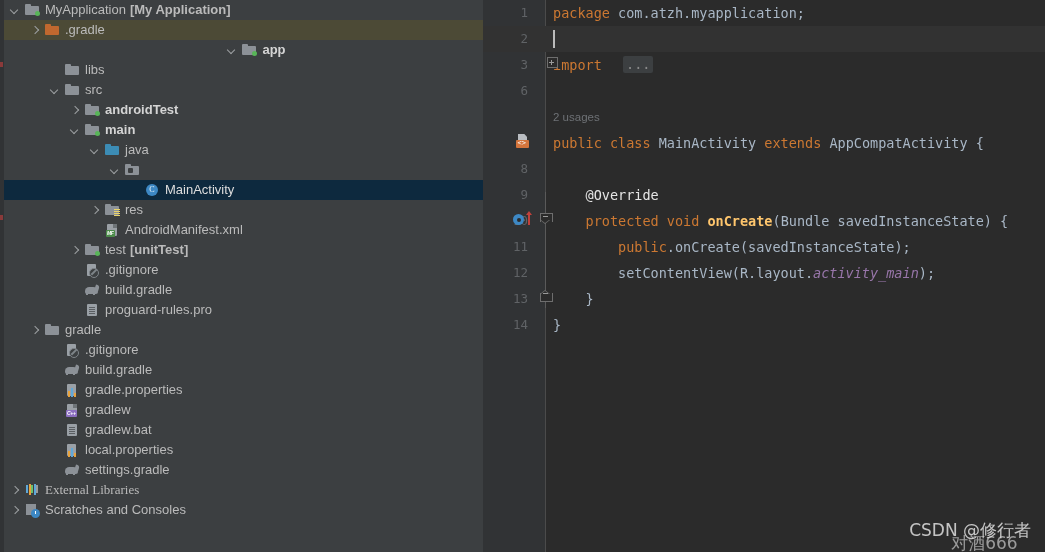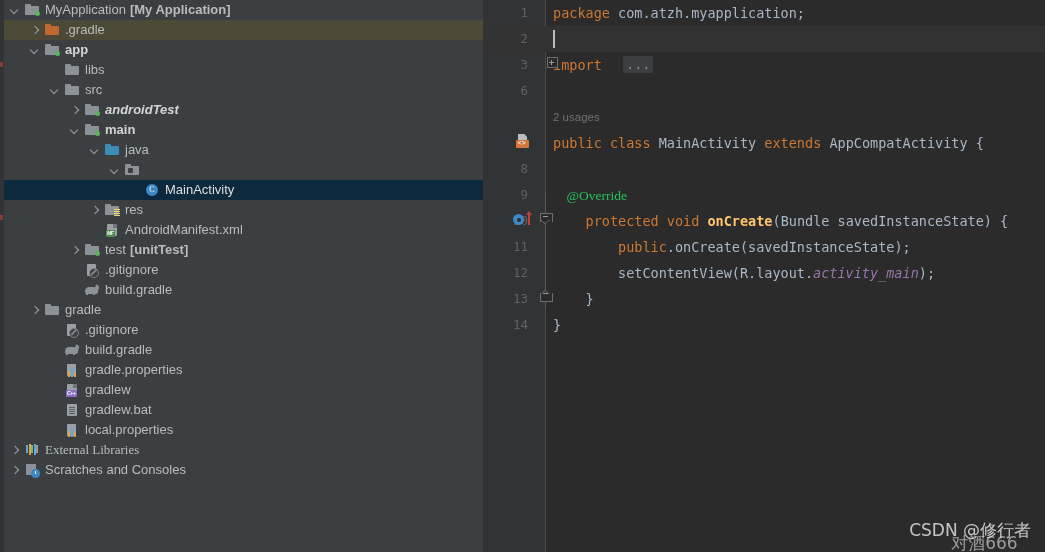--- a/index.html
+++ b/index.html
@@ -180,21 +180,21 @@
   }
   .code{
     position:absolute;left:70px;
     font-family:"DejaVu Sans Mono","Liberation Mono",monospace;
     font-size:13.5px;color:#A9B7C6;
     height:26px;line-height:26px;white-space:pre;
   }
   .kw{color:#CC7832;}
   .ident{color:#A9B7C6;}
   .mth{color:#FFC66D;}
-  .ann{color:#22c55e;font-family:Liberation Serif, serif;}
+  .ann{color:#e5e5e5;}
   .fld{color:#9876AA;font-style:italic;}
 
   .line-hl{position:absolute;left:0;width:562px;height:26px;background:#323232;}
   .caret{position:absolute;width:2px;height:18px;background:#BBBBBB;}
 
   .usages{
     position:absolute;left:70px;
     font-family:"Liberation Sans",sans-serif;font-size:11.5px;color:#6E7175;
     height:18px;line-height:18px;
   }
@@ -278,38 +278,38 @@
           <i class="dot"></i>
         </span>
         <span class="tl">MyApplication</span>
         <span class="tl brk" style="font-weight: bold; margin-left: 4px;">[My Application]</span>
       </div>
       <div class="tree-row hovered" style="padding-left: 26px;">
         <span class="arrow right"></span>
         <span class="ico folder-orange"></span>
         <span class="tl">.gradle</span>
       </div>
-      <div class="tree-row" style="padding-left: 26px;">
+      <div class="tree-row" style="padding-left: 26px; justify-content: center;">
         <span class="arrow down"></span>
         <span class="ico folder-mod">
           <i class="dot"></i>
         </span>
         <span class="tl bold">app</span>
       </div>
       <div class="tree-row" style="padding-left: 46px;">
         <span class="arrow"></span>
         <span class="ico folder"></span>
         <span class="tl">libs</span>
       </div>
       <div class="tree-row" style="padding-left: 46px;">
         <span class="arrow down"></span>
         <span class="ico folder"></span>
         <span class="tl">src</span>
       </div>
-      <div class="tree-row" style="padding-left: 66px; font-style: italic;">
+      <div class="tree-row" style="padding-left: 66px;">
         <span class="arrow right"></span>
         <span class="ico folder-mod">
           <i class="dot"></i>
         </span>
         <span class="tl bold">androidTest</span>
       </div>
       <div class="tree-row" style="padding-left: 66px;">
         <span class="arrow down"></span>
         <span class="ico folder-mod">
           <i class="dot"></i>
@@ -369,20 +369,28 @@
       <div class="tree-row" style="padding-left: 66px;">
         <span class="arrow"></span>
         <span class="ico gradle">
           <i class="el"></i>
           <i class="tr"></i>
           <i class="lg"></i>
           <i class="lg2"></i>
         </span>
         <span class="tl">build.gradle</span>
       </div>
+      <div class="tree-row" style="padding-left: 66px;">
+        <span class="arrow"></span>
+        <span class="ico doc plain">
+          <i class="pg"></i>
+          <i class="lines"></i>
+        </span>
+        <span class="tl">proguard-rules.pro</span>
+      </div>
       <div class="tree-row" style="padding-left: 26px;">
         <span class="arrow right"></span>
         <span class="ico folder"></span>
         <span class="tl">gradle</span>
       </div>
       <div class="tree-row" style="padding-left: 46px;">
         <span class="arrow"></span>
         <span class="ico git">
           <i class="pg"></i>
           <i class="ban"></i>
@@ -428,20 +436,30 @@
       </div>
       <div class="tree-row" style="padding-left: 46px;">
         <span class="arrow"></span>
         <span class="ico props">
           <i class="pg"></i>
           <i class="b1"></i>
           <i class="b2"></i>
           <i class="b3"></i>
         </span>
         <span class="tl">local.properties</span>
+      </div>
+      <div class="tree-row" style="padding-left: 46px;">
+        <span class="arrow"></span>
+        <span class="ico gradle">
+          <i class="el"></i>
+          <i class="tr"></i>
+          <i class="lg"></i>
+          <i class="lg2"></i>
+        </span>
+        <span class="tl">settings.gradle</span>
       </div>
       <div class="tree-row" style="padding-left: 6px; font-family: Liberation Serif, serif;">
         <span class="arrow right"></span>
         <span class="ico libs">
           <i class="bk" style="left: 2px; background: rgb(95, 168, 216); height: 8px; top: 3px;"></i>
           <i class="bk" style="left: 4.6px; background: rgb(232, 163, 61); height: 11px; top: 2px;"></i>
           <i class="bk" style="left: 7.2px; background: rgb(108, 192, 108); height: 8px; top: 3px;"></i>
           <i class="bk" style="left: 9.8px; background: rgb(95, 168, 216); height: 11px; top: 2px;"></i>
           <i class="bk" style="left: 12.4px; background: rgb(154, 154, 154); height: 8px; top: 3px;"></i>
         </span>

